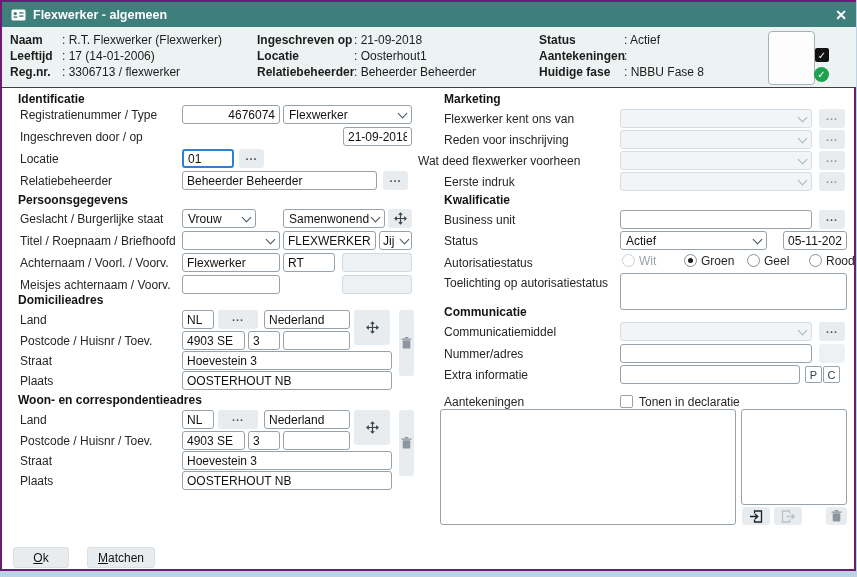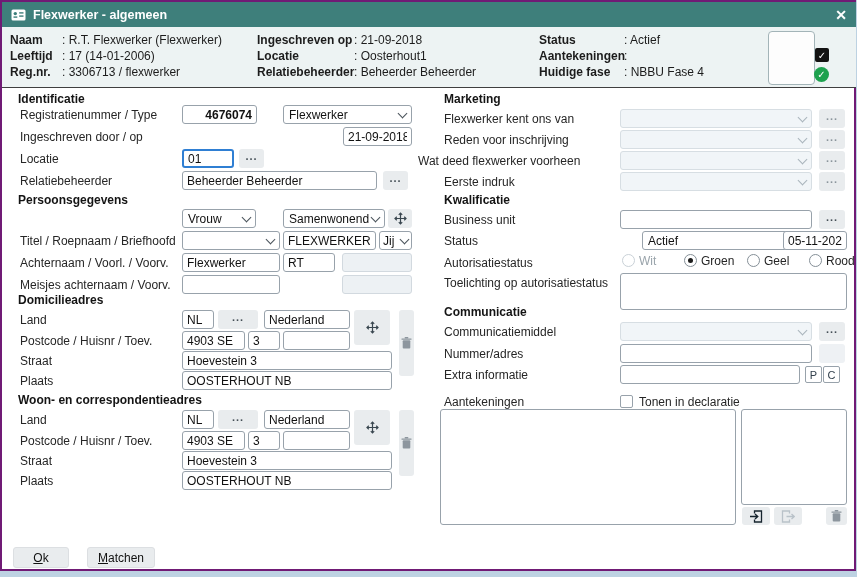--- a/index.html
+++ b/index.html
@@ -102,31 +102,31 @@
     <span class="hl" style="left:255px;top:22px">Locatie</span>
     <span class="hv" style="left:352px;top:22px">: Oosterhout1</span>
     <span class="hl" style="left:255px;top:38px">Relatiebeheerder</span>
     <span class="hv" style="left:352px;top:38px">: Beheerder Beheerder</span>
 
     <span class="hl" style="left:537px;top:6px">Status</span>
     <span class="hv" style="left:622px;top:6px">: Actief</span>
     <span class="hl" style="left:537px;top:22px">Aantekeningen</span>
     <span class="hv" style="left:622px;top:22px">:</span>
     <span class="hl" style="left:537px;top:38px">Huidige fase</span>
-    <span class="hv" style="left:622px;top:38px">: NBBU Fase 4</span>
+    <span class="hv" style="left:622px;top:38px">: NBBU Fase 8</span>
 
     <div class="photo"></div>
     <span class="chk-black">✓</span>
     <span class="chk-green">✓</span>
   </div>
 
   <div class="sec" style="left:16px;top:90px">Identificatie</div>
 
   <span class="lbl" style="left:18px;top:106px">Registratienummer / Type</span>
-  <input class="inp ta-r" style="left: 180px; top: 103px; width: 75px; font-weight: bold;" value="4676074">
+  <input class="inp ta-r" style="left: 180px; top: 103px; width: 98px;" value="4676074">
   <div class="sel" style="left:281px;top:103px;width:129px">
     <span class="sel-text">Flexwerker</span>
     <span class="chev"></span>
   </div>
 
   <span class="lbl" style="left:18px;top:128px">Ingeschreven door / op</span>
   <input class="inp" style="left: 341px; top: 125px; width: 69px;" value="21-09-2018">
 
   <span class="lbl" style="left:18px;top:150px">Locatie</span>
   <input class="inp focus" style="left: 180px; top: 147px; width: 52px;" value="01">
@@ -135,20 +135,21 @@
     </button>
 
   <span class="lbl" style="left:18px;top:172px">Relatiebeheerder</span>
   <input class="inp" style="left: 180px; top: 169px; width: 195px;" value="Beheerder Beheerder">
   <button class="btn" style="left:381px;top:169px;width:25px">
       <span class="dots">...</span>
     </button>
 
   <div class="sec" style="left:16px;top:191px">Persoonsgegevens</div>
 
+  <span class="lbl" style="left:18px;top:210px">Geslacht / Burgerlijke staat</span>
   <div class="sel" style="left:180px;top:207px;width:74px">
     <span class="sel-text">Vrouw</span>
     <span class="chev"></span>
   </div>
   <div class="sel" style="left:281px;top:207px;width:102px">
     <span class="sel-text">Samenwonend</span>
     <span class="chev"></span>
   </div>
   <div class="tool" style="left:386px;top:207px;width:24px;height:19px">
     <span style="display:flex">
@@ -293,21 +294,21 @@
 
   <div class="sec" style="left:442px;top:191px">Kwalificatie</div>
 
   <span class="lbl" style="left:442px;top:211px">Business unit</span>
   <input class="inp" style="left: 618px; top: 208px; width: 192px;" value="">
   <button class="btn" style="left:817px;top:208px;width:26px">
       <span class="dots">...</span>
     </button>
 
   <span class="lbl" style="left:442px;top:232px">Status</span>
-  <div class="sel" style="left:640px;top:229px;width:159px">
+  <div class="sel" style="left:618px;top:229px;width:147px">
     <span class="sel-text">Actief</span>
     <span class="chev"></span>
   </div>
   <input class="inp" style="left: 781px; top: 229px; width: 64px;" value="05-11-2023">
 
   <span class="lbl" style="left:442px;top:254px">Autorisatiestatus</span>
   <span class="radio dis" style="left:620px;top:252px"></span>
   <span class="rlbl dis" style="left:637px;top:252px">Wit</span>
   <span class="radio on" style="left:682px;top:252px"></span>
   <span class="rlbl" style="left:699px;top:252px">Groen</span>

